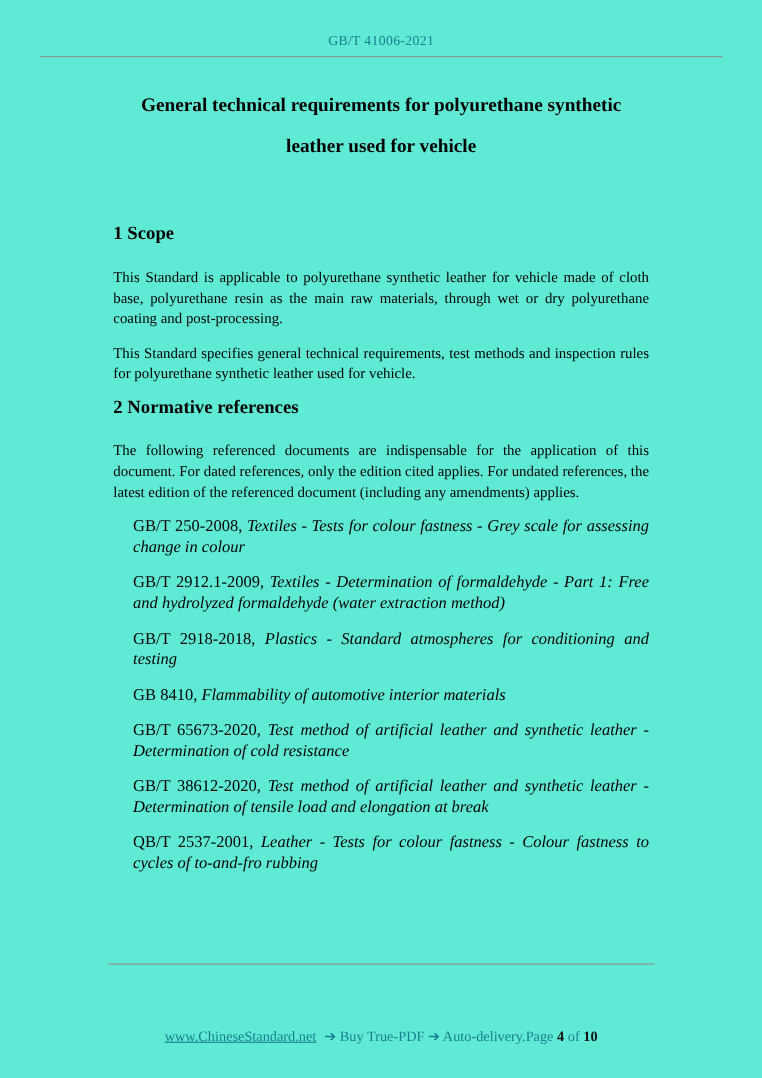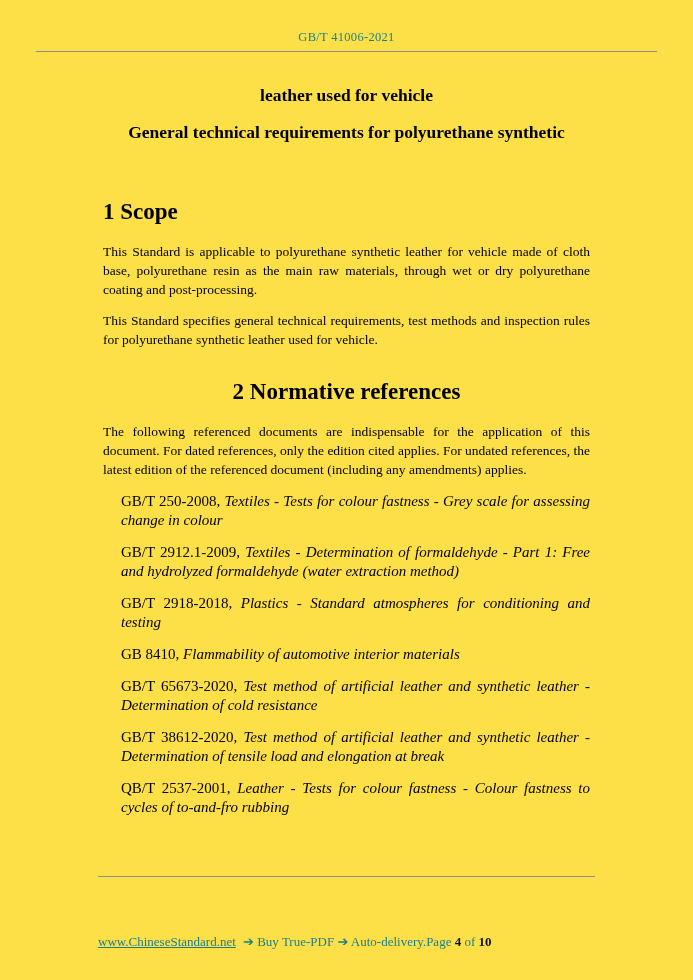--- a/index.html
+++ b/index.html
@@ -1,19 +1,19 @@
 <!DOCTYPE html>
 <html style="--accent: #1b7e8f;"><head>
 <meta charset="utf-8">
 <style>
   html, body { margin: 0; padding: 0; background: #ffffff; }
   .page {
     width: 693px;
     height: 980px;
-    background: #fde047;
+    background: #5eead4;
     position: relative;
     font-family: "Liberation Serif", serif;
     color: #000000;
     overflow: hidden;
     box-sizing: border-box;
   }
   :root { --accent: #1b7e8f; }
 
   
   .header { padding-top: 30px; text-align: center; }
@@ -22,25 +22,25 @@
 
   
   .content { padding: 0 103px; }
 
   .title { margin-top: 32px; text-align: center; font-weight: bold; font-size: 17.5px; }
   .title-line { line-height: 22px; }
   .title-line + .title-line { margin-top: 15px; }
 
   .section-heading {
     font-weight: bold;
-    font-size: 23px;
+    font-size: 17px;
     line-height: 21px;
   }
   .scope-heading { margin-top: 58px; }
-  .normative-heading { margin-top: 32px; text-align: center; }
+  .normative-heading { margin-top: 10px; }
 
   p.body-text {
     margin: 0;
     margin-top: 20px;
     font-size: 13.5px;
     line-height: 19px;
     text-align: justify;
   }
   p.body-text + p.body-text { margin-top: 12px; }
 
@@ -60,21 +60,21 @@
   .footer {
     position: absolute;
     left: 0;
     right: 0;
     bottom: 0;
     padding: 0 98px 30px 98px;
   }
   .footer-rule { border-top: 1px solid #8f8f8f; margin-bottom: 9px; }
   .footer-row {
     display: flex;
-    justify-content: flex-start;
+    justify-content: center;
     align-items: baseline;
     font-size: 13px;
   }
   .footer-left { color: var(--accent); }
   .footer-link {
     color: var(--accent);
     text-decoration: underline;
     cursor: pointer;
   }
   .footer-tail { color: var(--accent); margin-left: 4px; }
@@ -87,22 +87,22 @@
 <div class="page">
 
   <div class="header">
     <div class="doc-number">GB/T 41006-2021</div>
     <div class="header-rule"></div>
   </div>
 
   <div class="content">
 
     <div class="title">
+      <div class="title-line">General technical requirements for polyurethane synthetic</div>
       <div class="title-line">leather used for vehicle</div>
-      <div class="title-line">General technical requirements for polyurethane synthetic</div>
     </div>
 
     <div class="section-heading scope-heading">1 Scope</div>
 
     <p class="body-text">This Standard is applicable to polyurethane synthetic leather for vehicle made of cloth base, polyurethane resin as the main raw materials, through wet or dry polyurethane coating and post-processing.</p>
     <p class="body-text">This Standard specifies general technical requirements, test methods and inspection rules for polyurethane synthetic leather used for vehicle.</p>
 
     <div class="section-heading normative-heading">2 Normative references</div>
 
     <p class="body-text">The following referenced documents are indispensable for the application of this document. For dated references, only the edition cited applies. For undated references, the latest edition of the referenced document (including any amendments) applies.</p>

